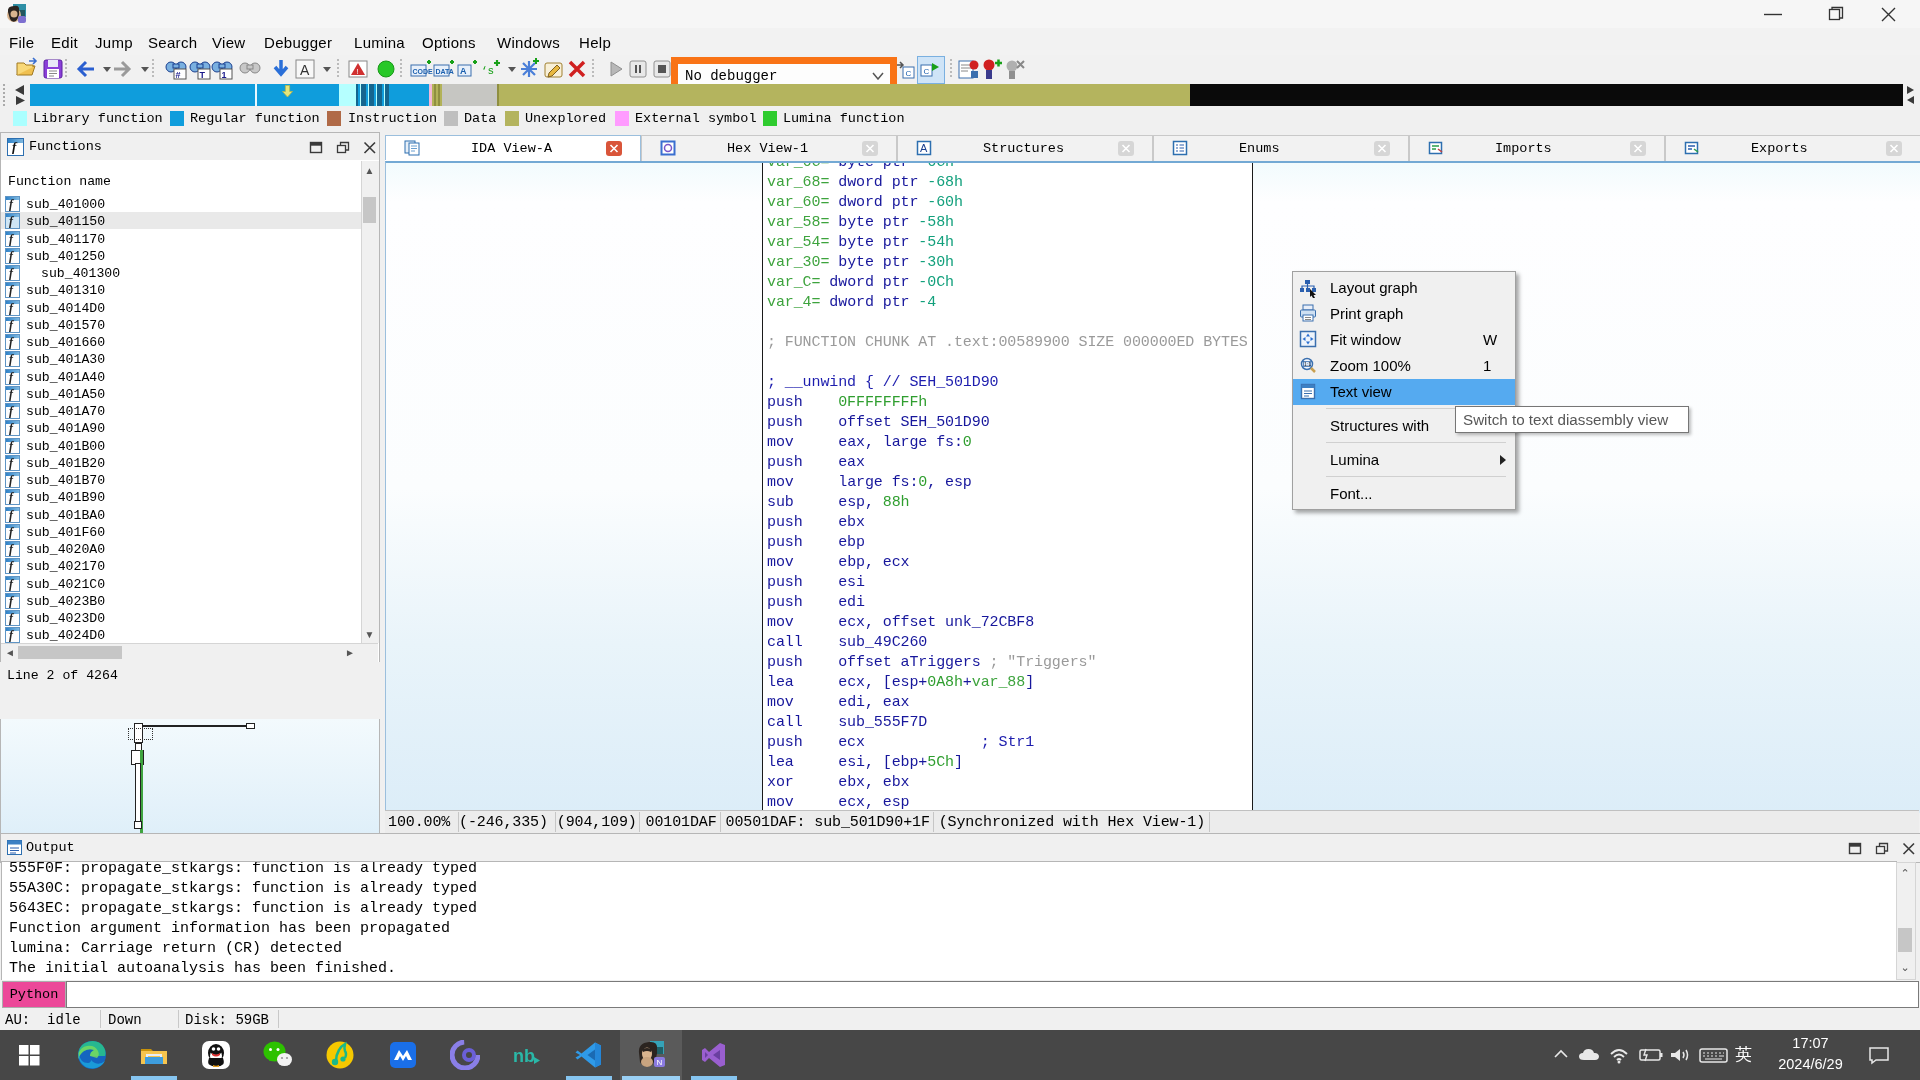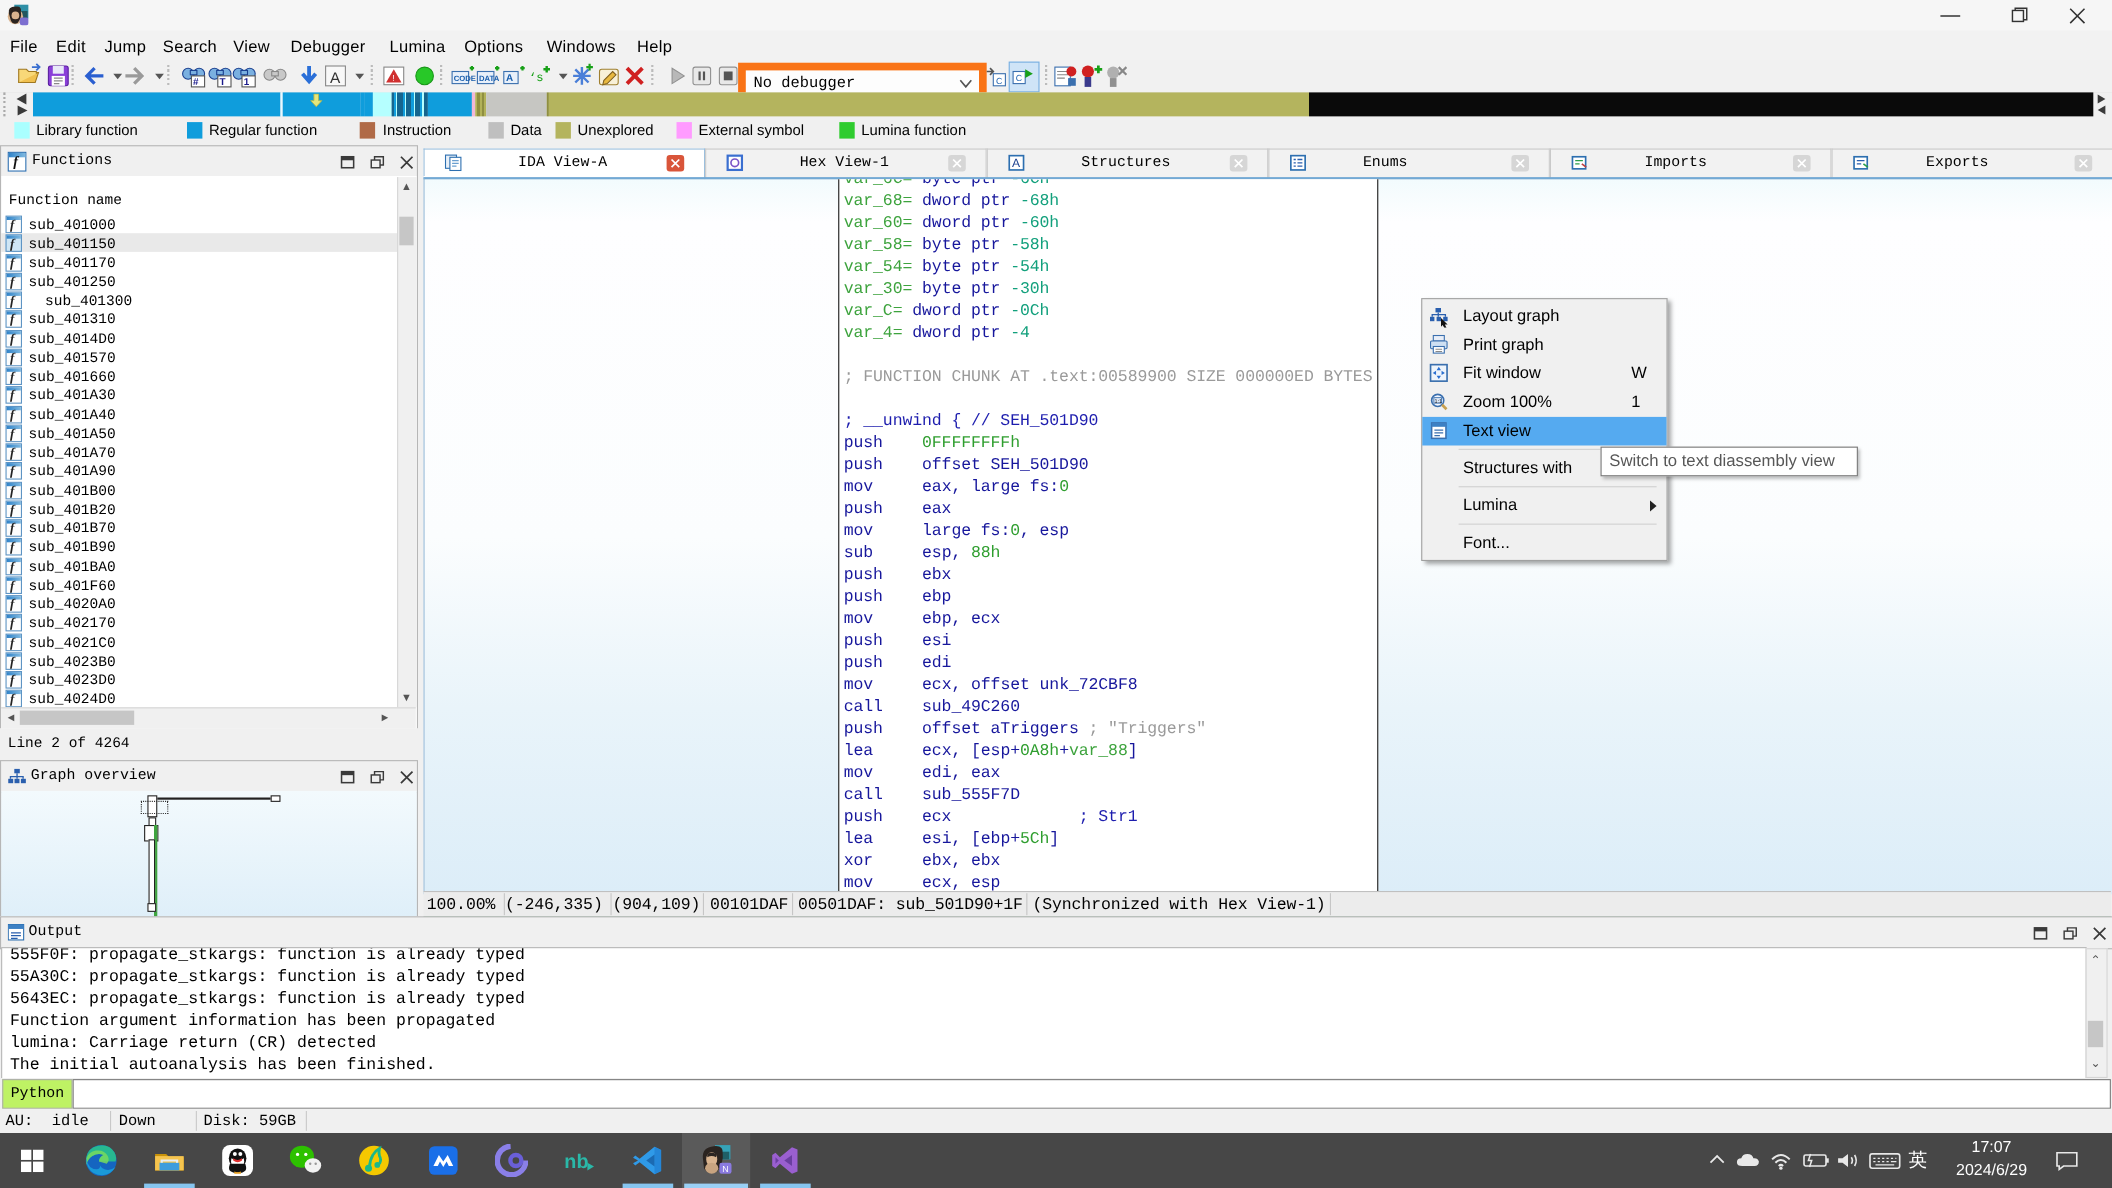--- a/index.html
+++ b/index.html
@@ -13,21 +13,21 @@
 .mitem{position:absolute;top:6px;color:#000000;letter-spacing:0.3px}
 
 #toolbar{left:0;top:55px;width:1920px;height:29px;background:#f1f1f1;border-bottom:1px solid #d9d9d9}
 .tsep{position:absolute;top:59px;width:2px;height:20px;background-image:repeating-linear-gradient(#bbb 0 2px,transparent 2px 4px)}
 
 #navband{left:0;top:84px;width:1920px;height:22px;background:#f0f0f0}
 .seg{position:absolute;top:0;height:22px}
 
 #legend{left:0;top:106px;width:1920px;height:26px;background:#f0f0f0;font-size:13.5px}
 .sw{position:absolute;top:5px;width:14px;height:15px}
-.lg{position:absolute;top:5px;font-family:Liberation Sans, sans-serif;color:#000}
+.lg{position:absolute;top:5px;font-family:Liberation Mono, monospace;color:#000}
 
 .ptitle{background:#f0f0f0;border:1px solid #b6b6b6;font-family:"Liberation Mono",monospace;font-size:13.5px}
 
 .frow{position:absolute;left:1px;height:17px;font-family:"Liberation Mono",monospace;font-size:13.2px;white-space:pre}
 .ficon{position:absolute;width:13px;height:14px;border:1px solid #5e94c4;background:#fdfdfd}
 .ficon i{position:absolute;left:0;top:0;right:0;height:3px;background:linear-gradient(90deg,#2f82c8,#7fb9e0)}
 .ficon b{position:absolute;left:3px;top:0px;font:italic bold 12px "Liberation Serif",serif;color:#222}
 
 .sbtrack{background:#f0f0f0}
 .sbthumb{background:#c6c6c6}
@@ -444,37 +444,20 @@
 <div class="abs sbarrow" style="left:361px;top:163px;width:17px">▲</div>
 <div class="abs sbthumb" style="left:363px;top:197px;width:13px;height:26px"></div>
 <div class="abs sbarrow" style="left:361px;top:627px;width:17px">▼</div>
 
 <div class="abs sbtrack" style="left:1px;top:643px;width:377px;height:18px;border-top:1px solid #d5d5d5"></div>
 <div class="abs sbarrow" style="left:2px;top:645px;width:16px">◄</div>
 <div class="abs sbthumb" style="left:18px;top:646px;width:104px;height:13px"></div>
 <div class="abs sbarrow" style="left:342px;top:645px;width:16px">►</div>
 <div class="abs mono" style="left:7px;top:668px;font-size:13.2px">Line 2 of 4264</div>
 
-<div class="abs ptitle" style="left:0;top:691px;width:378px;height:28px">
- <svg class="abs" style="left:6px;top:6px" width="17" height="16">
-  <rect x="6" y="1" width="5" height="4" fill="#2a5fae"></rect>
-  <rect x="0.5" y="10" width="4.5" height="4" fill="#2a5fae"></rect>
-        <rect x="6.2" y="10" width="4.5" height="4" fill="#2a5fae"></rect>
-        <rect x="12" y="10" width="4.5" height="4" fill="#2a5fae"></rect>
-  <path d="M8.5 5 V8 M2.5 10 V8 H14 V10 M8.5 8 V10" stroke="#2a5fae" stroke-width="1.2" fill="none"></path>
- </svg>
- <span class="abs" style="left:27px;top:6px">Graph overview</span>
- <svg class="abs" style="left:308px;top:8px" width="70" height="14">
-  <rect x="1.5" y="1.5" width="11" height="10" fill="none" stroke="#3a3a3a" stroke-width="1.4"></rect>
-        <rect x="1.5" y="1.5" width="11" height="3.2" fill="#3a3a3a"></rect>
-  <rect x="28.5" y="4.5" width="8" height="7" fill="none" stroke="#3a3a3a" stroke-width="1.3"></rect>
-        <path d="M31.5 4.5 V1.5 H39.5 V9 H36.5" fill="none" stroke="#3a3a3a" stroke-width="1.3"></path>
-  <path d="M55.5 1.5 L66 12 M66 1.5 L55.5 12" stroke="#3a3a3a" stroke-width="1.6"></path>
- </svg>
-</div>
 <div class="abs" style="left:0;top:719px;width:378px;height:114px;background:linear-gradient(180deg,#f3fafd,#dfeff9);border-left:1px solid #b6b6b6;border-right:1px solid #b6b6b6">
  <div class="abs" style="left:141px;top:6px;width:110px;height:2px;background:#222"></div>
  <div class="abs" style="left:245px;top:4px;width:7px;height:4px;background:#fff;border:1px solid #222"></div>
  <div class="abs" style="left:133px;top:4px;width:7px;height:18px;background:#fff;border:1px solid #222"></div>
  <div class="abs" style="left:127px;top:9px;width:23px;height:10px;border:1px dotted #333"></div>
  <div class="abs" style="left:134px;top:24px;width:5px;height:6px;background:#fff;border:1px solid #222"></div>
  <div class="abs" style="left:130px;top:31px;width:11px;height:13px;background:#fff;border:1px solid #222"></div>
  <div class="abs" style="left:139px;top:31px;width:2.5px;height:86px;background:#3fa43f"></div>
  <div class="abs" style="left:134px;top:44px;width:4px;height:58px;background:#fff;border:1px solid #222"></div>
  <div class="abs" style="left:133px;top:102px;width:6px;height:6px;background:#fff;border:1px solid #222"></div>
@@ -681,21 +664,21 @@
 5643EC: propagate_stkargs: function is already typed
 Function argument information has been propagated
 lumina: Carriage return (CR) detected
 The initial autoanalysis has been finished.</pre>
 </div>
 <div class="abs sbtrack" style="left:1896px;top:862px;width:18px;height:116px;border:1px solid #d5d5d5"></div>
 <div class="abs sbarrow" style="left:1896px;top:866px;width:18px;font-size:11px">⌃</div>
 <div class="abs sbthumb" style="left:1898px;top:928px;width:14px;height:24px"></div>
 <div class="abs sbarrow" style="left:1896px;top:960px;width:18px;font-size:11px">⌄</div>
 <div class="abs" id="pyrow">
- <div class="abs" style="left:2px;top:1px;width:62px;height:25px;background:#bef264;border:1px solid #adadad;text-align:center"><span class="mono" style="font-size:13.5px;line-height:25px">Python</span></div>
+ <div class="abs" style="left:2px;top:1px;width:62px;height:25px;background:#ec4899;border:1px solid #adadad;text-align:center"><span class="mono" style="font-size:13.5px;line-height:25px">Python</span></div>
  <div class="abs" style="left:66px;top:1px;width:1851px;height:25px;background:#fff;border:1px solid #7a7a7a"></div>
 </div>
 <div class="abs" id="statusrow">
  <span class="abs" style="left:5px;top:4px">AU:  idle</span>
  <span class="abs" style="left:108px;top:4px">Down</span>
  <span class="abs" style="left:185px;top:4px">Disk: 59GB</span>
  <div class="abs" style="left:100px;top:2px;width:1px;height:18px;background:#c8c8c8"></div>
  <div class="abs" style="left:178px;top:2px;width:1px;height:18px;background:#c8c8c8"></div>
  <div class="abs" style="left:278px;top:2px;width:1px;height:18px;background:#c8c8c8"></div>
 </div>

